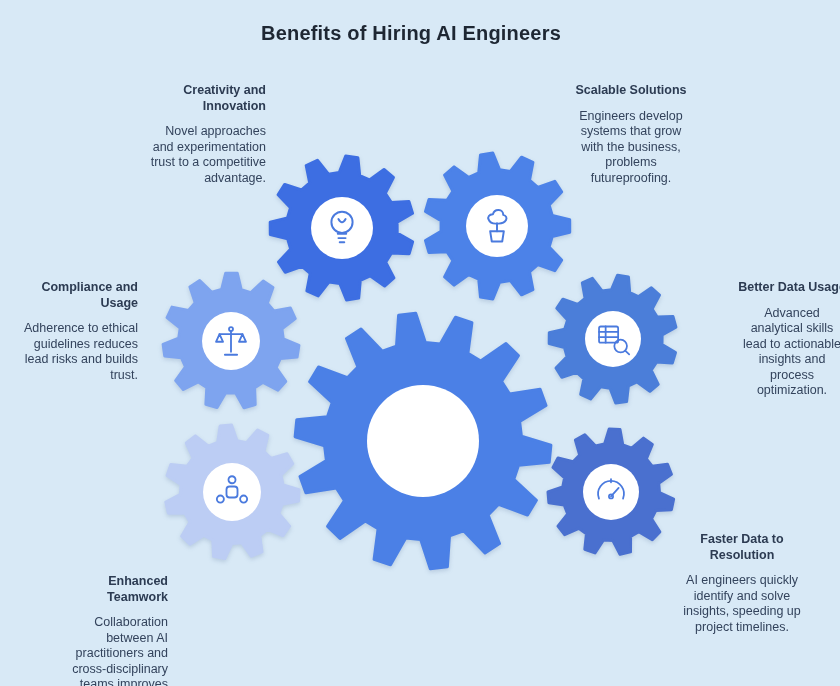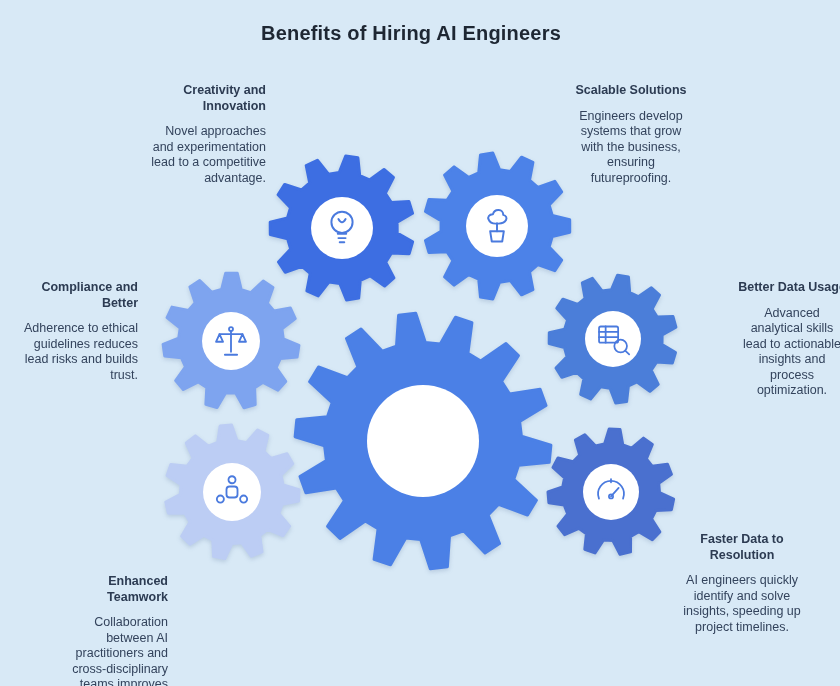--- a/index.html
+++ b/index.html
@@ -83,30 +83,30 @@
         <path d="M0,3 L5.2,-2.8"></path>
         <circle cx="0" cy="3" r="1.4"></circle>
         <path d="M0,-8.8 L0,-6.6"></path>
       </g>
     </svg>
 
   <div class="title" style="color: rgb(30, 39, 51);">Benefits of Hiring AI Engineers</div>
 
   <div class="benefit align-right" id="b-creativity">
     <h3>Creativity and Innovation</h3>
-    <p>Novel approaches and experimentation lead to a competitive advantage.</p>
+    <p>Novel approaches and experimentation trust to a competitive advantage.</p>
   </div>
 
   <div class="benefit align-left" id="b-scalable">
     <h3>Scalable Solutions</h3>
-    <p>Engineers develop systems that grow with the business, ensuring futureproofing.</p>
+    <p>Engineers develop systems that grow with the business, problems futureproofing.</p>
   </div>
 
   <div class="benefit align-right" id="b-compliance">
-    <h3>Compliance and Better</h3>
+    <h3>Compliance and Usage</h3>
     <p>Adherence to ethical guidelines reduces lead risks and builds trust.</p>
   </div>
 
   <div class="benefit align-left" id="b-data">
     <h3>Better Data Usage</h3>
     <p>Advanced analytical skills lead to actionable insights and process optimization.</p>
   </div>
 
   <div class="benefit align-right" id="b-teamwork">
     <h3>Enhanced Teamwork</h3>

